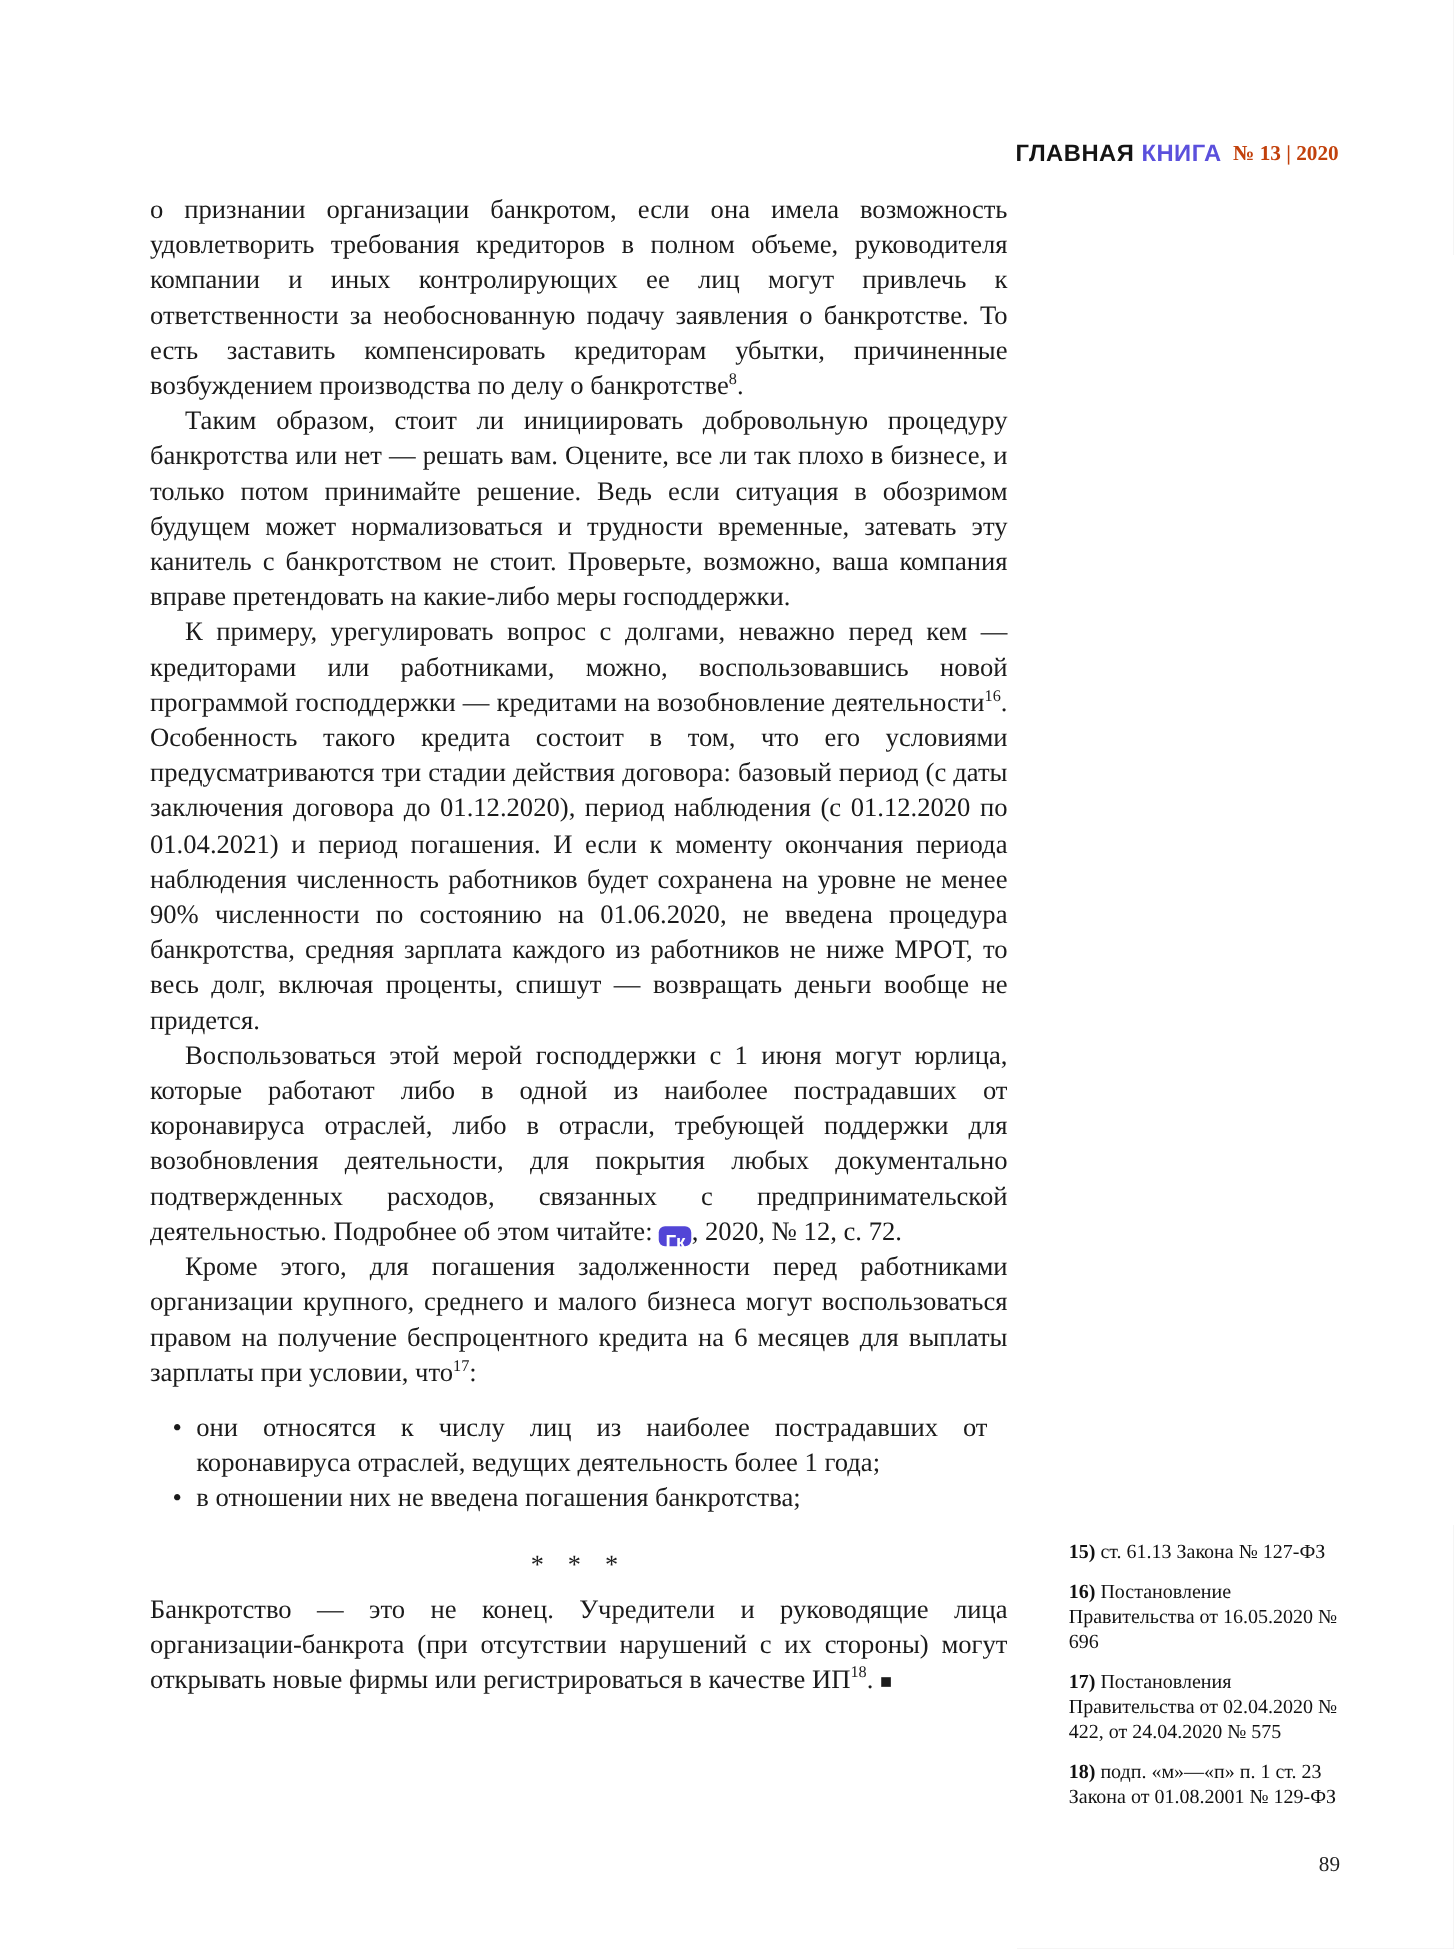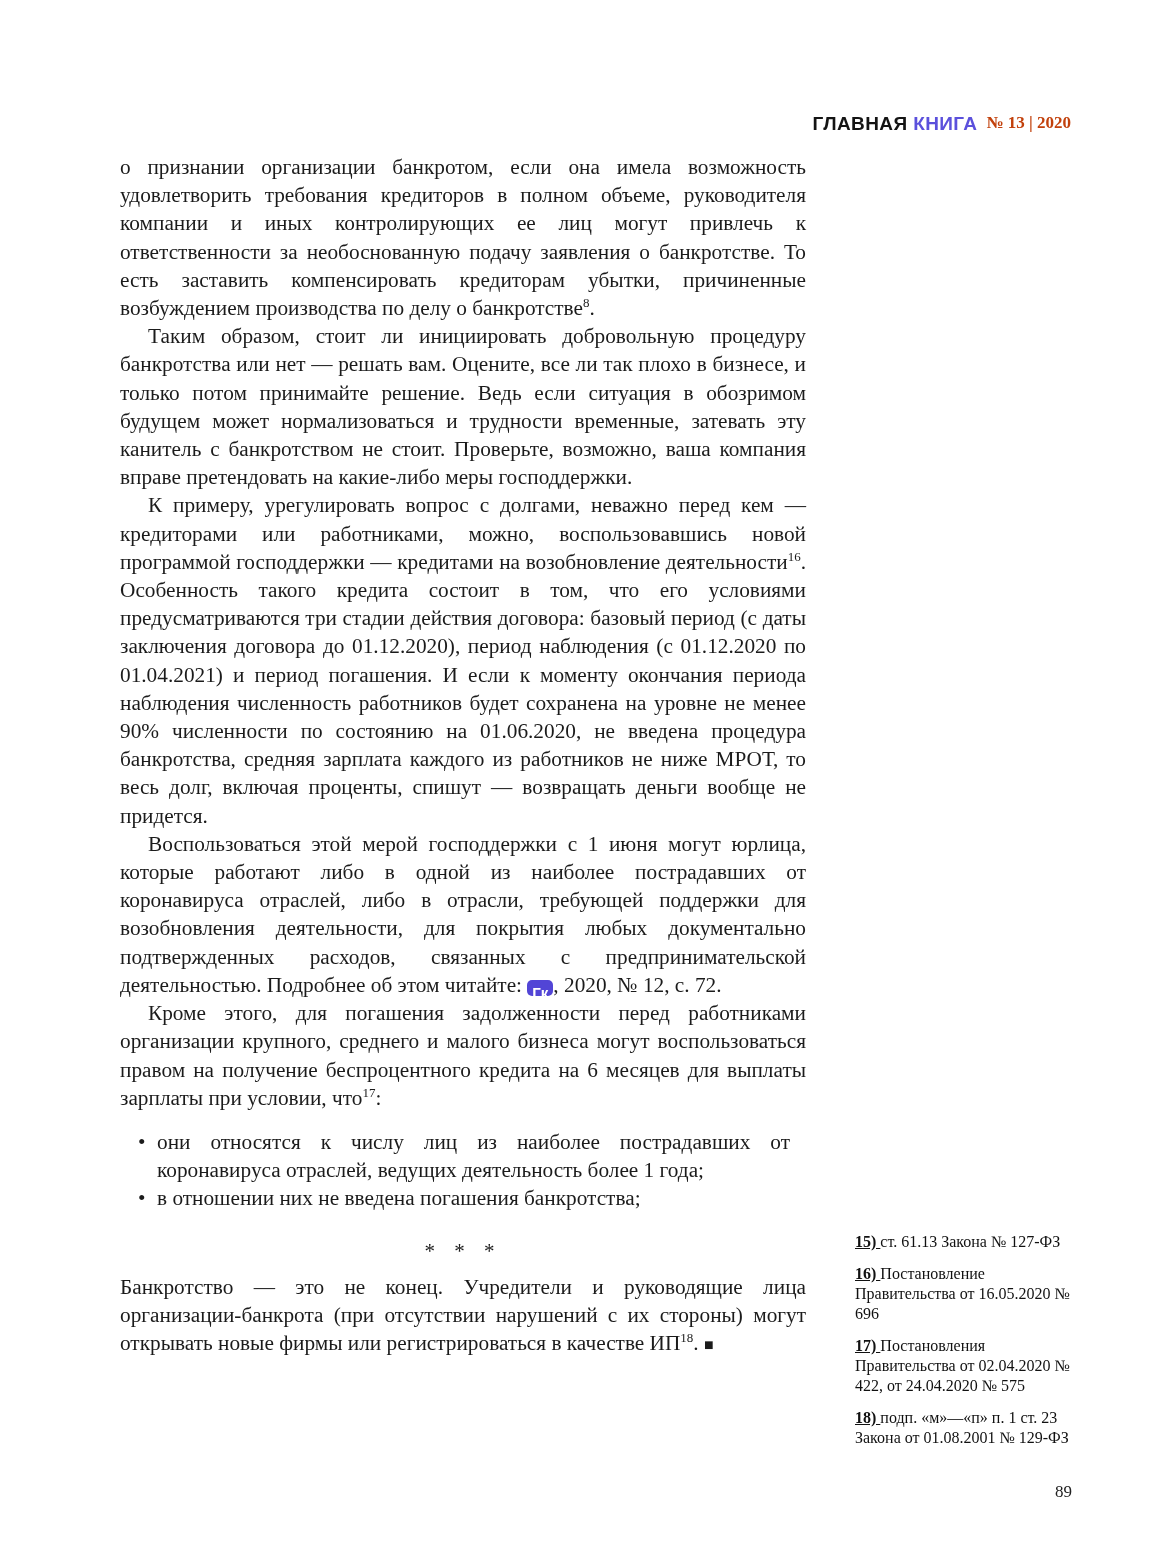--- a/index.html
+++ b/index.html
@@ -86,21 +86,21 @@
   .footnotes {
     position: absolute;
     left: 855px;
     top: 1232px;
     width: 232px;
     font-size: 16px;
     line-height: 20px;
     color: #111111;
   }
   .fn { margin-bottom: 12px; }
-  .fn .fn-num { font-weight: bold; text-decoration: underline; }
+  .fn .fn-num { font-weight: bold; }
 
   
   .page-num {
     position: absolute;
     top: 1482px;
     right: 91px;
     font-size: 17px;
     color: #222222;
   }
 </style>

